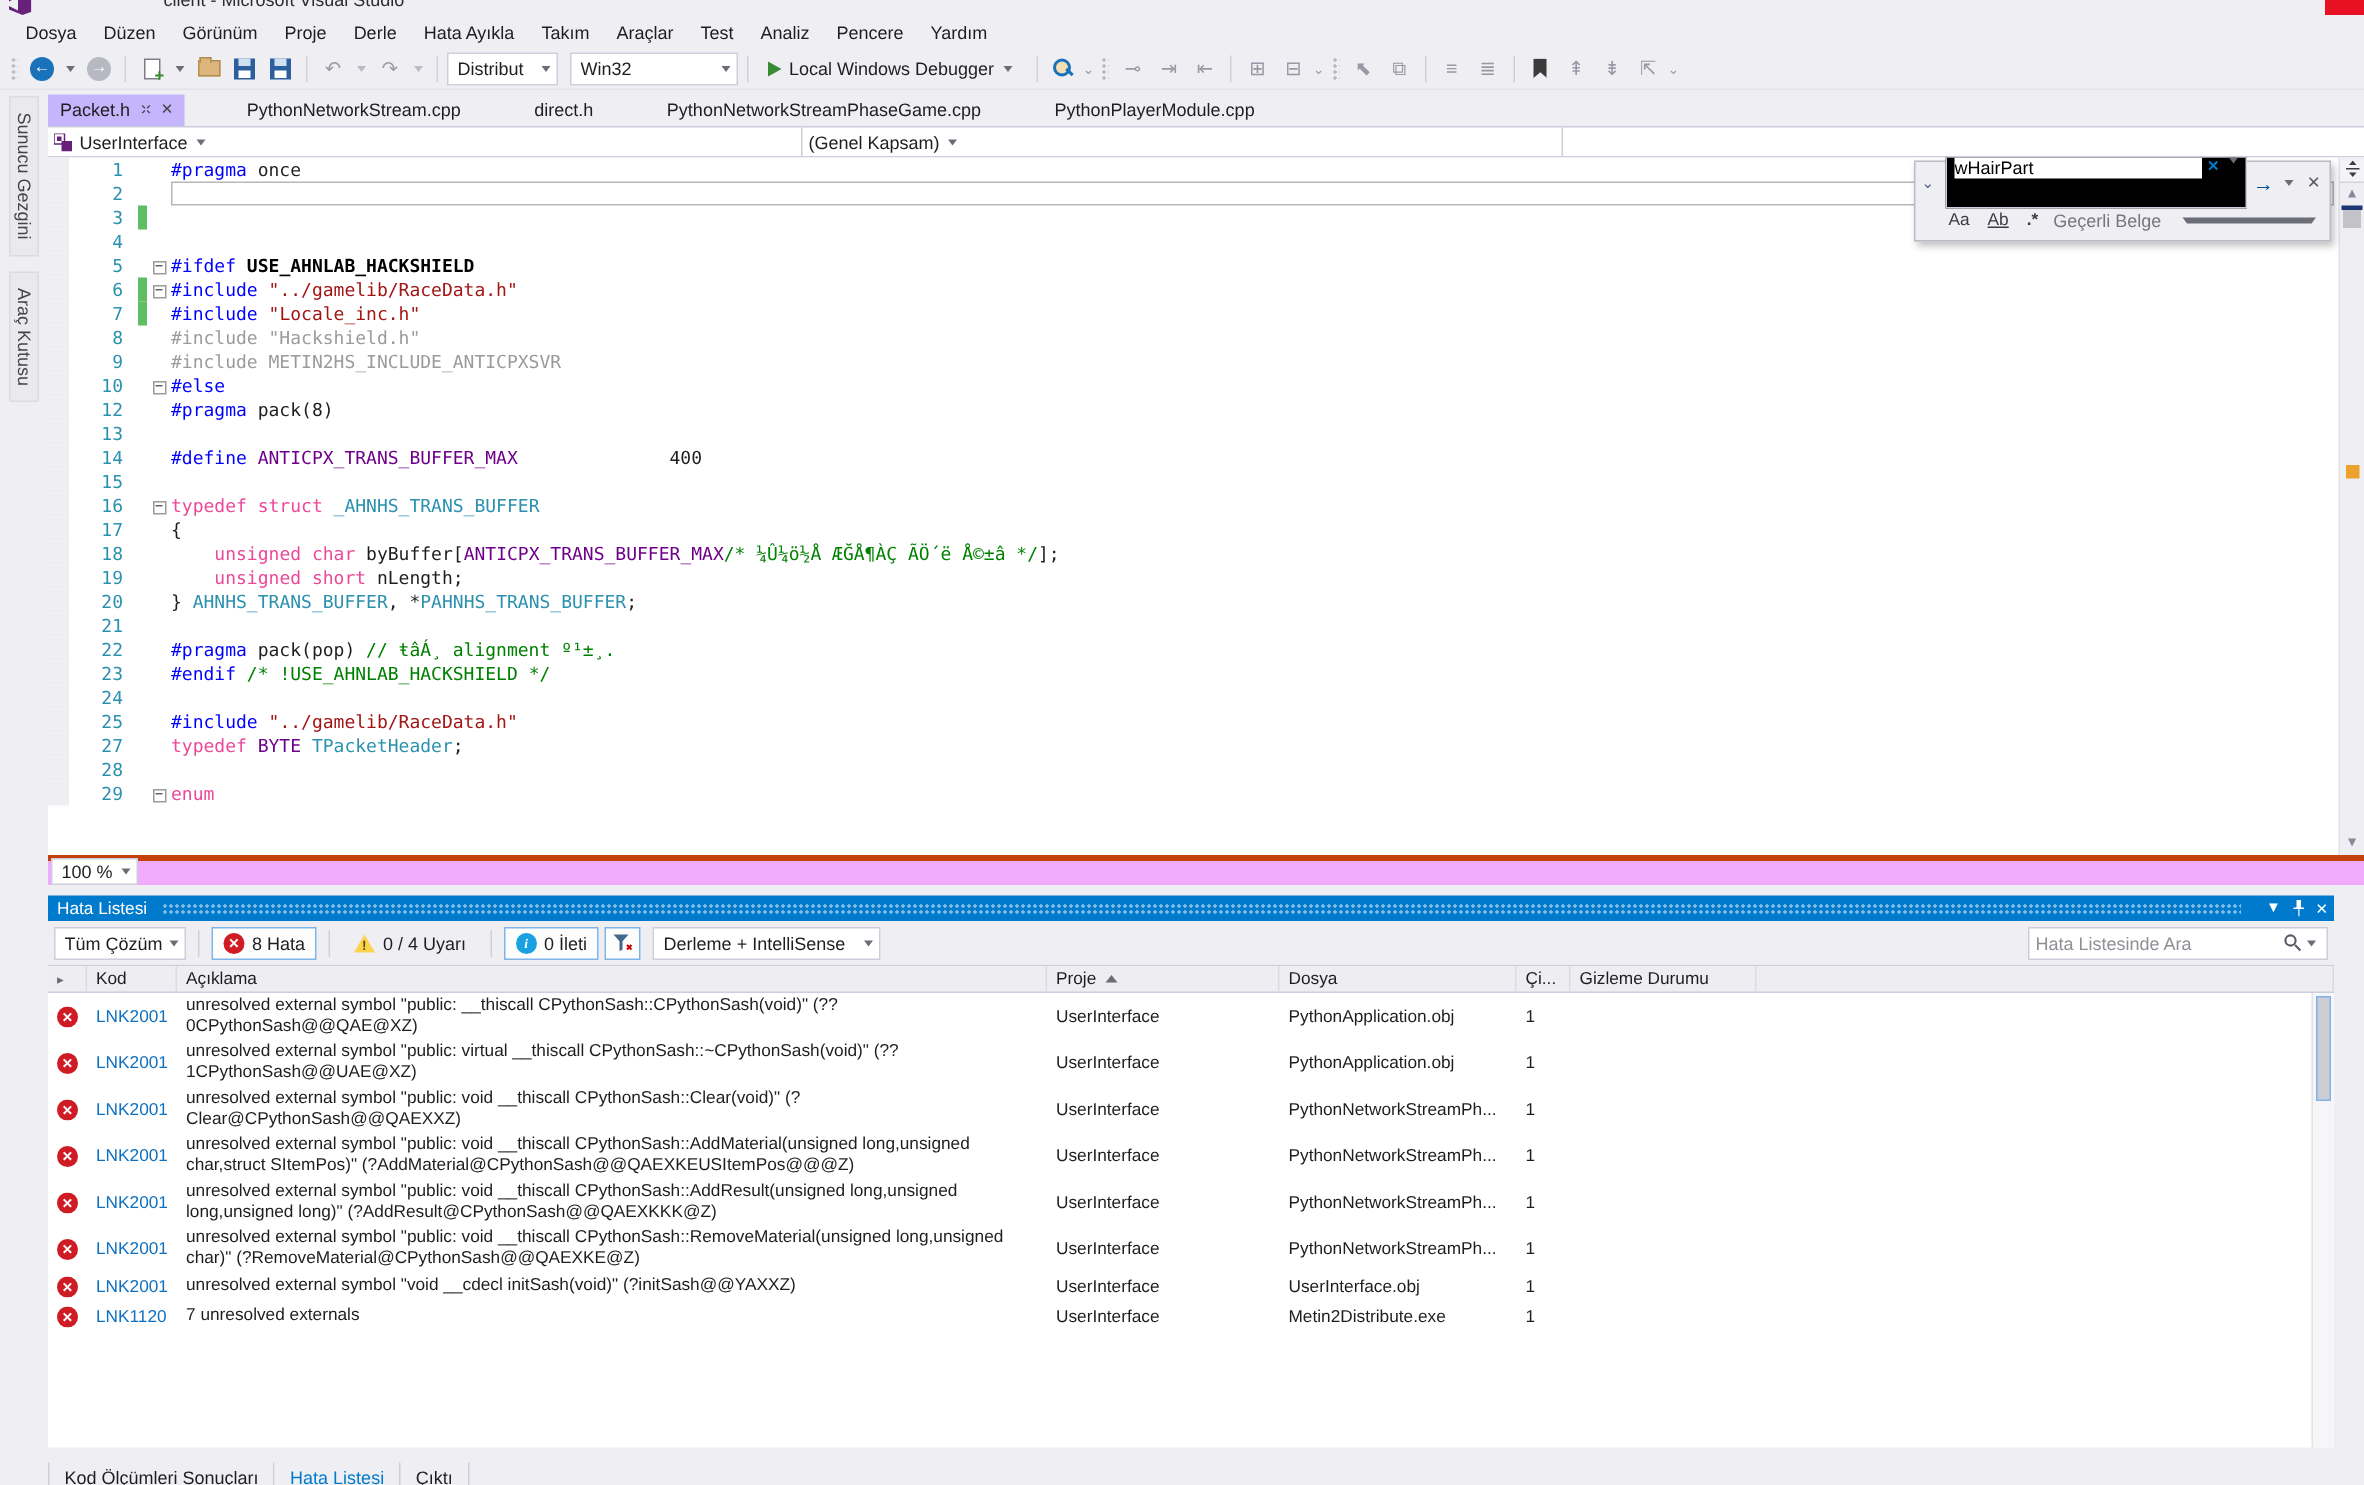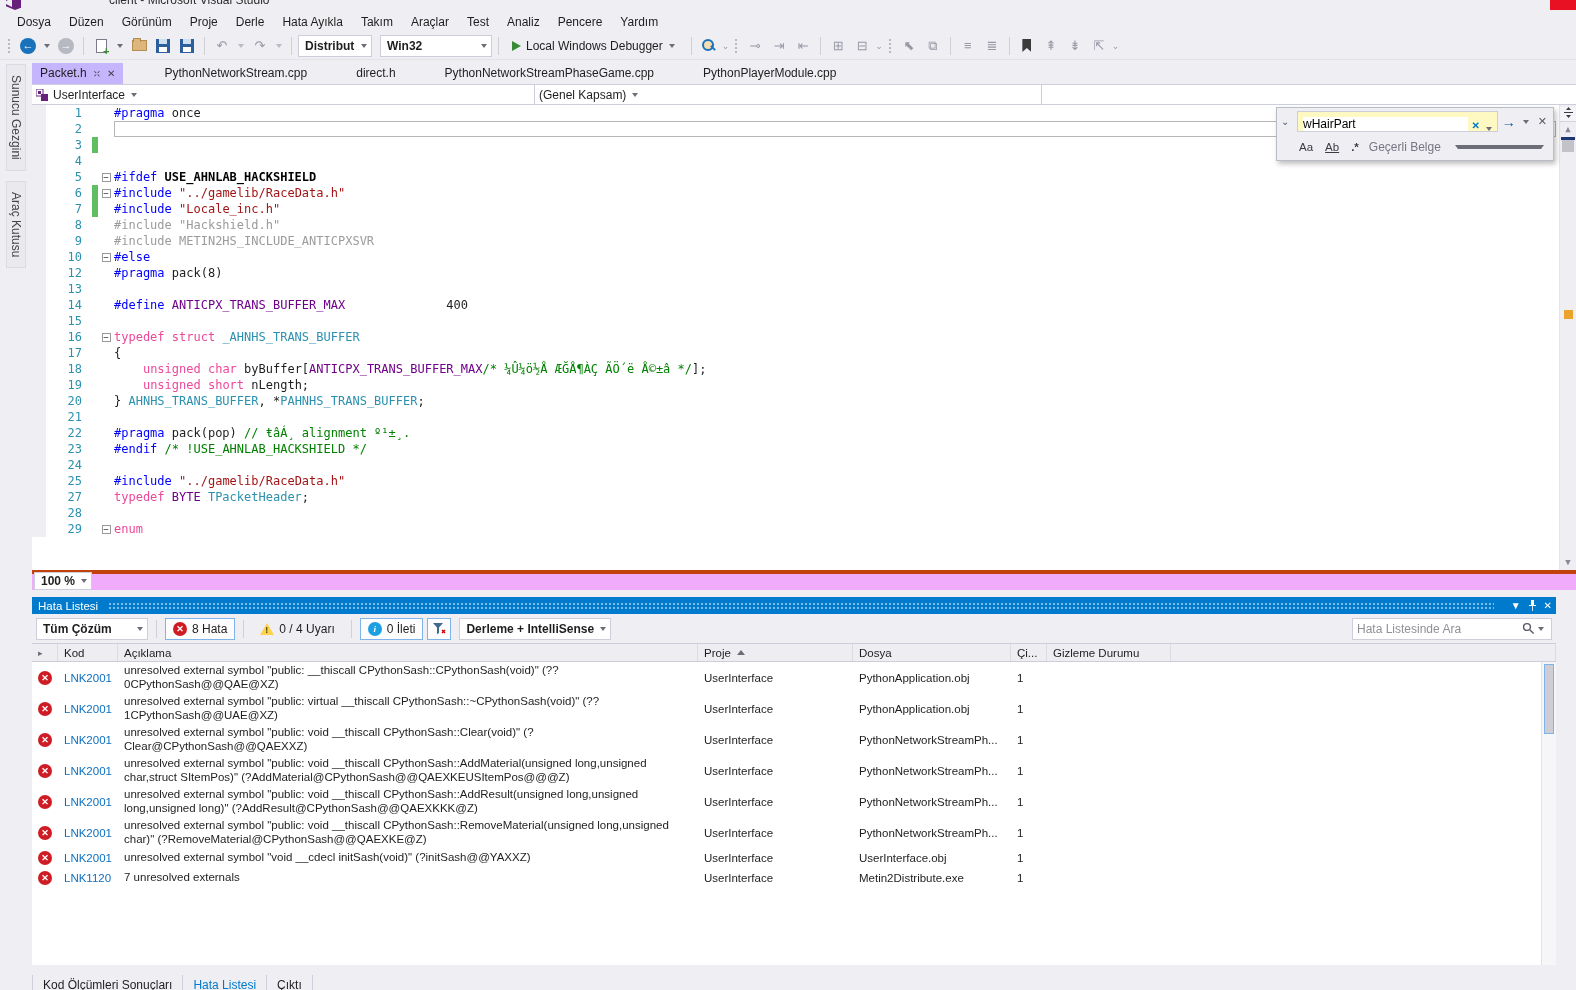--- a/index.html
+++ b/index.html
@@ -22,21 +22,21 @@
   .toolbar { height:28px; display:flex; align-items:center; padding-left:4px; gap:2px; border-bottom:1px solid #e3e2e8; }
   .grip { width:5px; height:16px; margin:0 3px;
      background-image:radial-gradient(circle,#b8b9c1 1px,transparent 1.2px); background-size:4px 4px; }
   .tb-btn { display:inline-flex; align-items:center; justify-content:center; height:22px; min-width:22px; border:1px solid transparent; }
   .circ { width:16px; height:16px; border-radius:50%; color:#fff; font-size:11px; line-height:15px; text-align:center; font-weight:bold; }
   .circ.blue { background:#1a72bb; }
   .circ.gray { background:#b6b9c2; }
   .caret { width:0; height:0; border-left:3px solid transparent; border-right:3px solid transparent; border-top:4px solid #6d6d77; margin:0 3px; display:inline-block; }
   .caret.dis { border-top-color:#b9bac3; }
   .tb-sep { width:1px; height:18px; background:#d0d0d7; margin:0 4px; }
-  .combo { display:flex; align-items:center; height:22px; background:#fff; border:1px solid #cccedb; padding-left:6px;font-weight:bold; }
+  .combo { display:flex; align-items:center; height:22px; background:#fff; border:1px solid #cccedb; padding-left:6px; }
   .combo .cbx-label { flex:1; white-space:nowrap; overflow:hidden; }
   .combo .cbx-caret { width:15px; display:flex; justify-content:center; }
   .play { width:0; height:0; border-top:5px solid transparent; border-bottom:5px solid transparent; border-left:9px solid #388a34; display:inline-block; margin-right:5px; }
   .gicon { color:#9799a5; font-size:13px; }
   .bookmark { width:9px; height:13px; background:#3b3b3b; clip-path:polygon(0 0,100% 0,100% 100%,50% 70%,0 100%); }
   .floppy { width:14px; height:14px; background:#2d5f9e; position:relative; }
   .floppy:before { content:""; position:absolute; left:3px; top:0; width:8px; height:5px; background:#cfe0f0; }
   .floppy:after { content:""; position:absolute; left:3px; bottom:1px; width:8px; height:5px; background:#fff; }
   .folder { width:15px; height:11px; background:#dcb67a; position:relative; border:1px solid #b28d4f; }
   .folder:before { content:""; position:absolute; top:-3px; left:0; width:6px; height:3px; background:#dcb67a; border:1px solid #b28d4f; border-bottom:none; }
@@ -82,21 +82,21 @@
   .ed-code.curline { border:1px solid #b7b7b7; margin-right:20px; }
   .tok-p{color:#0000ff}.tok-k{color:#ec4899}.tok-m{color:#6f008a}.tok-s{color:#a31515}
   .tok-c{color:#008000}.tok-g{color:#9b9b9b}.tok-t{color:#2b91af}.tok-d{color:#1e1e1e}
   .tok-b{color:#000;font-weight:bold}
 
   
   .find-panel { position:absolute; top:2px; right:22px; width:278px; background:#efeef2; border:1px solid #b8bcc5;
                 box-shadow:2px 3px 5px rgba(0,0,0,.25); font-family:"Liberation Sans",sans-serif; z-index:5; }
   .find-row1 { display:flex; align-items:center; height:27px; padding:0 4px; gap:2px; }
   .find-chevron { color:#4d6082; font-size:10px; width:14px; }
-  .find-input-wrap { flex:1; display:flex; align-items:flex-end; background:#fef9c3; border:1px solid #cccedb; height:21px; padding:0 2px 0 5px; }
+  .find-input-wrap { flex:1; display:flex; align-items:flex-start; background:#000000; border:1px solid #cccedb; height:35px; padding:0 2px 0 5px; }
   .find-input { flex:1; border:none; outline:none; font-size:12px; font-family:"Liberation Sans",sans-serif; min-width:0; }
   .find-clear { color:#007acc; font-size:10px; font-weight:bold; padding:0 3px; }
   .find-next { color:#00529b; font-size:14px; font-weight:bold; padding:0 2px; }
   .find-close { color:#5a5a66; font-size:11px; padding:0 2px 0 4px; }
   .find-row2 { display:flex; align-items:center; height:25px; padding:0 6px 2px 20px; gap:8px; }
   .opt-btn { font-size:11.5px; color:#3b3b46; padding:1px 2px; }
   .opt-btn u { text-decoration:underline; }
   .find-scope { flex:1; color:#767683; display:flex; align-items:center; }
   .find-scope span { flex:1; }
 
@@ -423,21 +423,21 @@
       <span class="etitle-ico">▼</span>
       <span class="etitle-ico">
         <svg width="9" height="11" viewBox="0 0 9 11">
             <path d="M3 0 h3 v5 h2 v1 H1 V5 h2 Z M4.2 6 h0.8 v5 h-0.8 Z" fill="#fff"></path>
           </svg>
       </span>
       <span class="etitle-ico">✕</span>
     </div>
 
     <div class="ebar">
-      <span class="combo" style="width:112px">
+      <span class="combo" style="width:88px">
         <span class="cbx-label">Tüm Çözüm</span>
         <span class="cbx-caret">
             <span class="caret"></span>
           </span>
       </span>
       <span class="tb-sep"></span>
       <span class="tog on">
         <span class="err-ico">✕</span>
         <span>8 Hata</span>
       </span>

